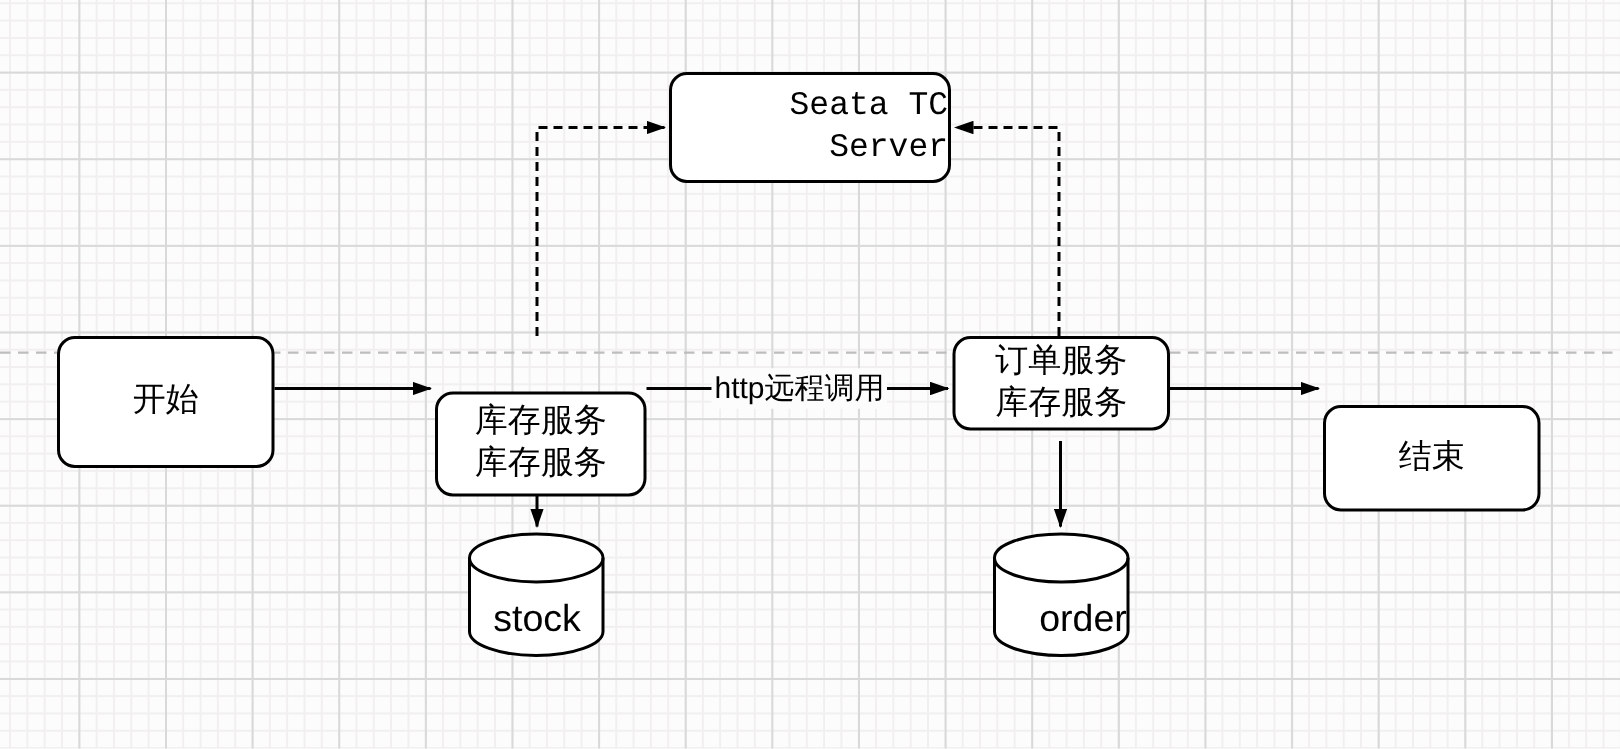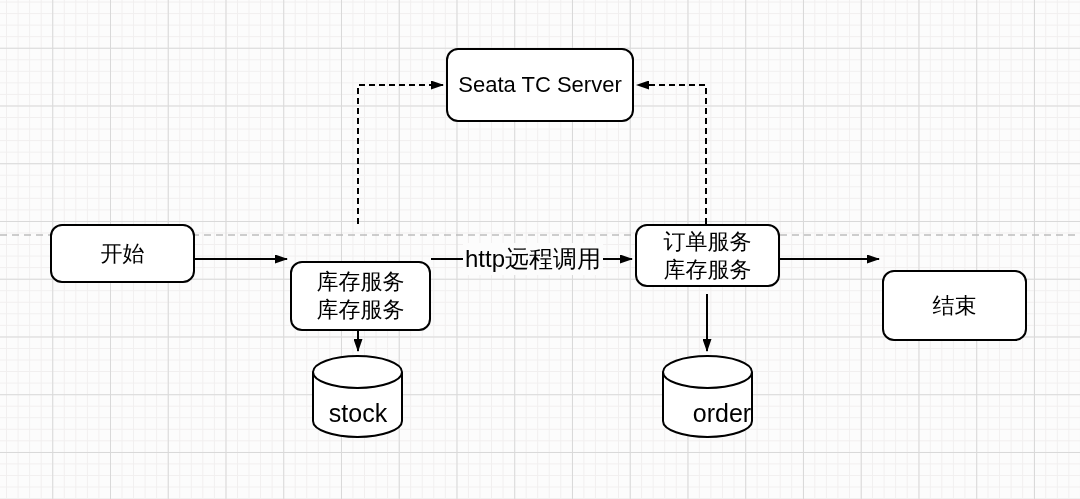--- a/index.html
+++ b/index.html
@@ -22,38 +22,39 @@
   .node{
     position:absolute;
     background:#ffffff;
     border:2px solid #000;
     border-radius:12px;
     display:flex;flex-direction:column;
     align-items:center;justify-content:center;
     text-align:right;
     font-size:22px;line-height:28px;
     box-sizing:border-box;
+    font-family:Liberation Mono, monospace;
   }
-  #node-start{left:38px;top:224px;width:145px;height:59px;margin-left:12px;}
+  #node-start{left:38px;top:224px;width:145px;height:88px;}
   #node-stock-service{left:290px;top:224px;width:141px;height:70px;margin-top:37px;}
   #node-seata{left:446px;top:48px;width:188px;height:74px;}
   #node-order-service{left:635px;top:224px;width:145px;height:63px;}
   #node-end{left:882px;top:224px;width:145px;height:71px;margin-top:46px;}
   .db-label{
     position:absolute;
     transform:translate(-50%,-50%);
     font-size:25px;
   }
   #label-stock-db{left:358px;top:413px;}
   #label-order-db{left:682px;top:413px;margin-left:40px;}
   .edge-label{
     position:absolute;
     left:533px;top:259px;
     transform:translate(-50%,-50%);
-    font-size:24px;
+    font-size:20px;
     background:#fcfcfc;
     padding:0 2px;
     white-space:nowrap;
   }
 </style>
 </head>
 <body>
 
 <div class="canvas">
 

